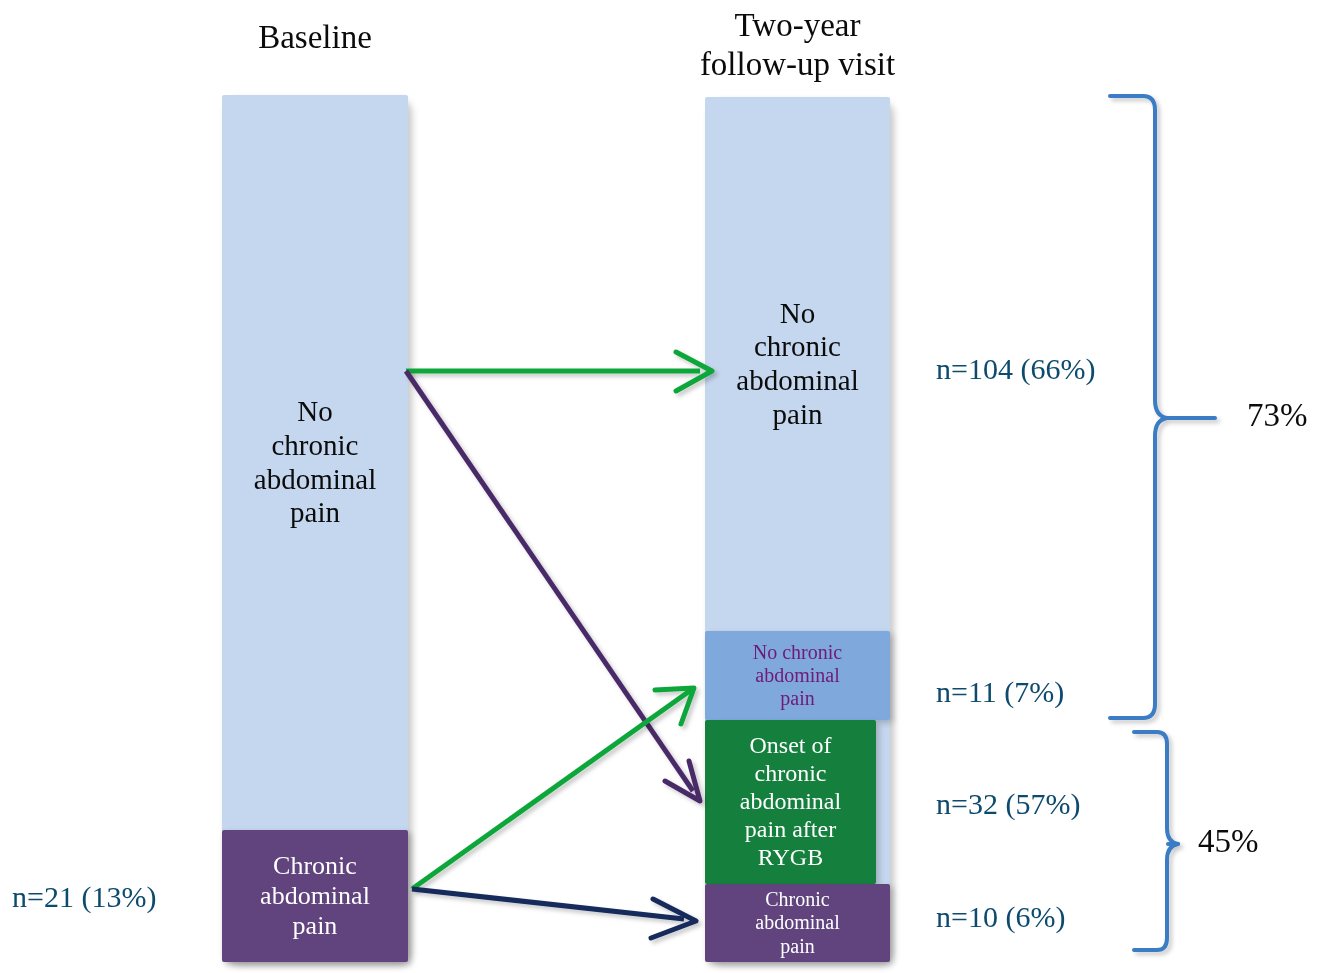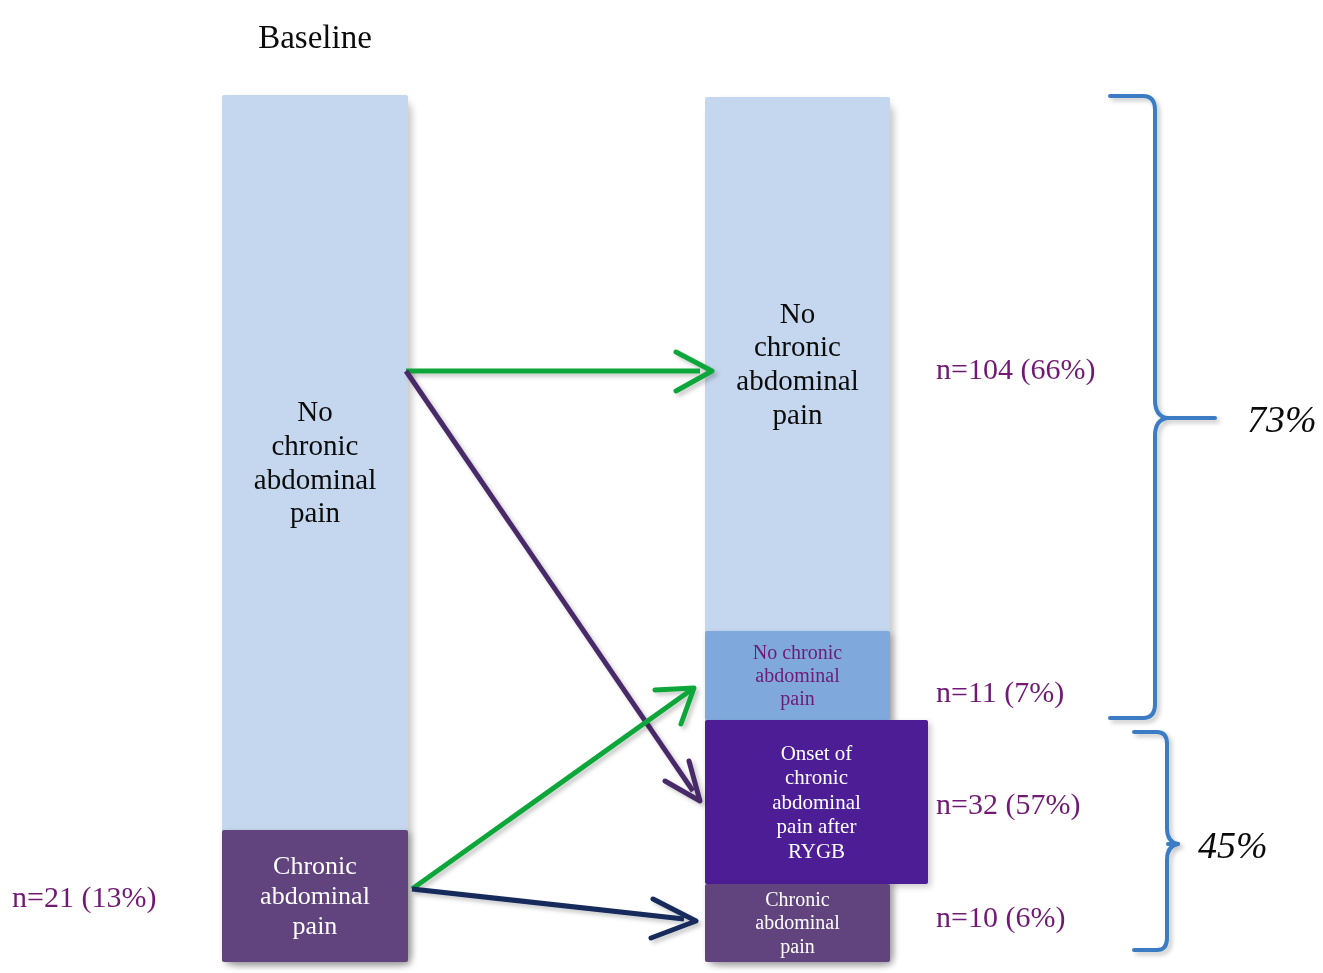--- a/index.html
+++ b/index.html
@@ -9,34 +9,37 @@
 
   .hdr{position:absolute;text-align:center;font-size:33px;line-height:1.18;color:#0b0b0b;font-family:Liberation Serif, serif;}
   #hdr-baseline{left:200px;top:18px;width:230px;}
   #hdr-followup{left:640px;top:6px;width:315px;}
 
   .bar{position:absolute;border-radius:14px;
        box-shadow:4px 4px 7px rgba(0,0,0,0.22);}
   .seg{position:absolute;display:flex;align-items:center;justify-content:center;
        text-align:center;line-height:1.16;border-radius:2px;}
 
-  .lbl{position:absolute;font-size:30px;color:#701a75;white-space:nowrap;}
-  .pct{position:absolute;font-size:38px;color:#0b0b0b;white-space:nowrap;font-style:italic;}
+  .lbl{position:absolute;font-size:30px;color:#0c4a6e;white-space:nowrap;}
+  .pct{position:absolute;font-size:33px;color:#0b0b0b;white-space:nowrap;}
 
   svg.overlay{position:absolute;left:0;top:0;width:1323px;height:973px;overflow:visible;}
 </style>
 </head>
 <body>
 
 <div id="stage">
 
   <div class="hdr" id="hdr-baseline">
     <span>Baseline</span>
   </div>
 
+  <div class="hdr" id="hdr-followup">
+    <span id="hdr-followup-text">Two-year<br>follow-up visit</span>
+  </div>
 
   <div class="bar" id="bar-baseline" style="left:222px;top:95px;width:186px;height:867px;background:#c5d7ee;">
 
     <div class="seg" id="seg-baseline-no-pain" style="left:0;top:0;width:186px;height:735px;background:#c5d7ee;
                 font-size:29px;color:#0b0b0b;">
       <span id="txt-baseline-no-pain">No<br>chronic<br>abdominal<br>pain</span>
     </div>
 
     <div class="seg" id="seg-baseline-pain" style="left:0;top:735px;width:186px;height:132px;background:#61437e;
                 font-size:26px;color:#ffffff;box-shadow:3px 3px 6px rgba(0,0,0,0.25);">
@@ -49,22 +52,22 @@
     <div class="seg" id="seg-followup-no-pain-persist" style="left:0;top:0;width:185px;height:534px;background:#c5d7ee;
                 font-size:29px;color:#0b0b0b;">
       <span id="txt-fu-0">No<br>chronic<br>abdominal<br>pain</span>
     </div>
 
     <div class="seg" id="seg-followup-no-pain-resolved" style="left:0;top:534px;width:185px;height:89px;background:#7fa9dd;
                 font-size:20px;color:#701a75;box-shadow:3px 3px 6px rgba(0,0,0,0.2);">
       <span id="txt-fu-1">No chronic<br>abdominal<br>pain</span>
     </div>
 
-    <div class="seg" id="seg-followup-onset" style="left:0;top:623px;width:223px;height:164px;background:#4c1d95;
-                font-size:21px;color:#ffffff;box-shadow:3px 3px 6px rgba(0,0,0,0.2);">
+    <div class="seg" id="seg-followup-onset" style="left:0;top:623px;width:171px;height:164px;background:#15803d;
+                font-size:24px;color:#ffffff;box-shadow:3px 3px 6px rgba(0,0,0,0.2);">
       <span id="txt-fu-2">Onset of<br>chronic<br>abdominal<br>pain after<br>RYGB</span>
     </div>
 
     <div class="seg" id="seg-followup-pain-persist" style="left:0;top:787px;width:185px;height:78px;background:#61437e;
                 font-size:20px;color:#ffffff;box-shadow:3px 3px 6px rgba(0,0,0,0.22);">
       <span id="txt-fu-3">Chronic<br>abdominal<br>pain</span>
     </div>
   </div>
 
 

